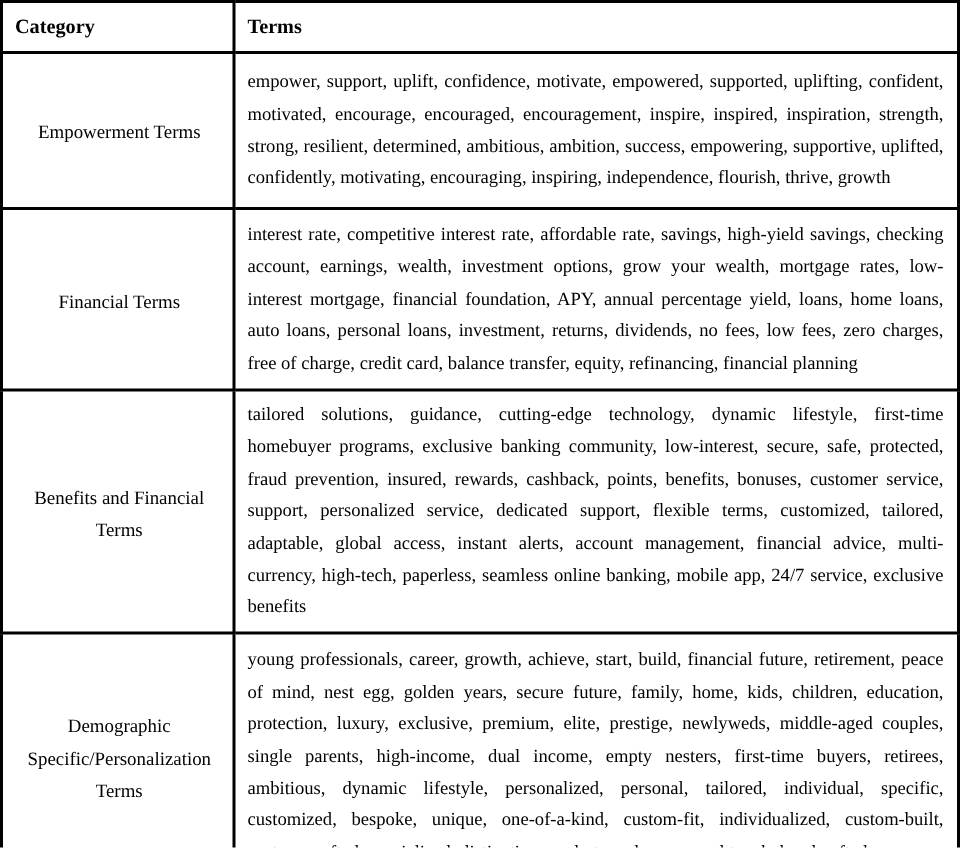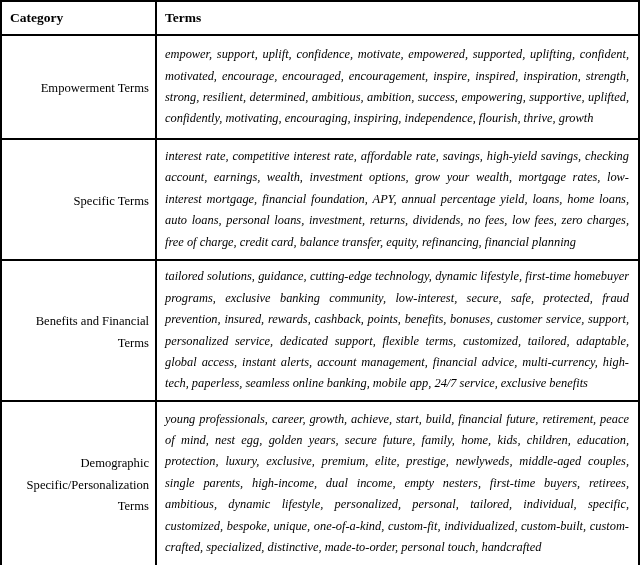--- a/index.html
+++ b/index.html
@@ -32,29 +32,28 @@
   }
   table.terms-table th {
     font-size: 13.5px;
     font-weight: bold;
     text-align: left;
     padding: 4px 8px;
   }
   td.category-cell {
     font-size: 12.6px;
     line-height: 21.4px;
-    text-align: right;
+    text-align: center;
     padding: 8px 6px 4px 8px;
   }
   td.terms-cell {
     font-size: 12.4px;
     line-height: 21.4px;
     text-align: justify;
     padding: 5px 9px 5px 8px;
-    font-style: italic;
   }
   tr.h-header { height: 34px; }
   tr.h-r0 { height: 104px; }
   tr.h-r1 { height: 121px; }
   tr.h-r2 { height: 141px; }
   tr.h-r3 { height: 165px; }
 </style>
 </head>
 <body>
 
@@ -69,21 +68,21 @@
         <th>Category</th>
         <th>Terms</th>
       </tr>
     </thead>
     <tbody>
       <tr class="h-r0">
         <td class="category-cell">Empowerment Terms</td>
         <td class="terms-cell">empower, support, uplift, confidence, motivate, empowered, supported, uplifting, confident, motivated, encourage, encouraged, encouragement, inspire, inspired, inspiration, strength, strong, resilient, determined, ambitious, ambition, success, empowering, supportive, uplifted, confidently, motivating, encouraging, inspiring, independence, flourish, thrive, growth</td>
       </tr>
       <tr class="h-r1">
-        <td class="category-cell">Specific Terms</td>
+        <td class="category-cell">Financial Terms</td>
         <td class="terms-cell">interest rate, competitive interest rate, affordable rate, savings, high-yield savings, checking account, earnings, wealth, investment options, grow your wealth, mortgage rates, low-interest mortgage, financial foundation, APY, annual percentage yield, loans, home loans, auto loans, personal loans, investment, returns, dividends, no fees, low fees, zero charges, free of charge, credit card, balance transfer, equity, refinancing, financial planning</td>
       </tr>
       <tr class="h-r2">
         <td class="category-cell">Benefits and Financial Terms</td>
         <td class="terms-cell">tailored solutions, guidance, cutting-edge technology, dynamic lifestyle, first-time homebuyer programs, exclusive banking community, low-interest, secure, safe, protected, fraud prevention, insured, rewards, cashback, points, benefits, bonuses, customer service, support, personalized service, dedicated support, flexible terms, customized, tailored, adaptable, global access, instant alerts, account management, financial advice, multi-currency, high-tech, paperless, seamless online banking, mobile app, 24/7 service, exclusive benefits</td>
       </tr>
       <tr class="h-r3">
         <td class="category-cell">Demographic Specific/Personalization Terms</td>
         <td class="terms-cell">young professionals, career, growth, achieve, start, build, financial future, retirement, peace of mind, nest egg, golden years, secure future, family, home, kids, children, education, protection, luxury, exclusive, premium, elite, prestige, newlyweds, middle-aged couples, single parents, high-income, dual income, empty nesters, first-time buyers, retirees, ambitious, dynamic lifestyle, personalized, personal, tailored, individual, specific, customized, bespoke, unique, one-of-a-kind, custom-fit, individualized, custom-built, custom-crafted, specialized, distinctive, made-to-order, personal touch, handcrafted</td>
       </tr>

